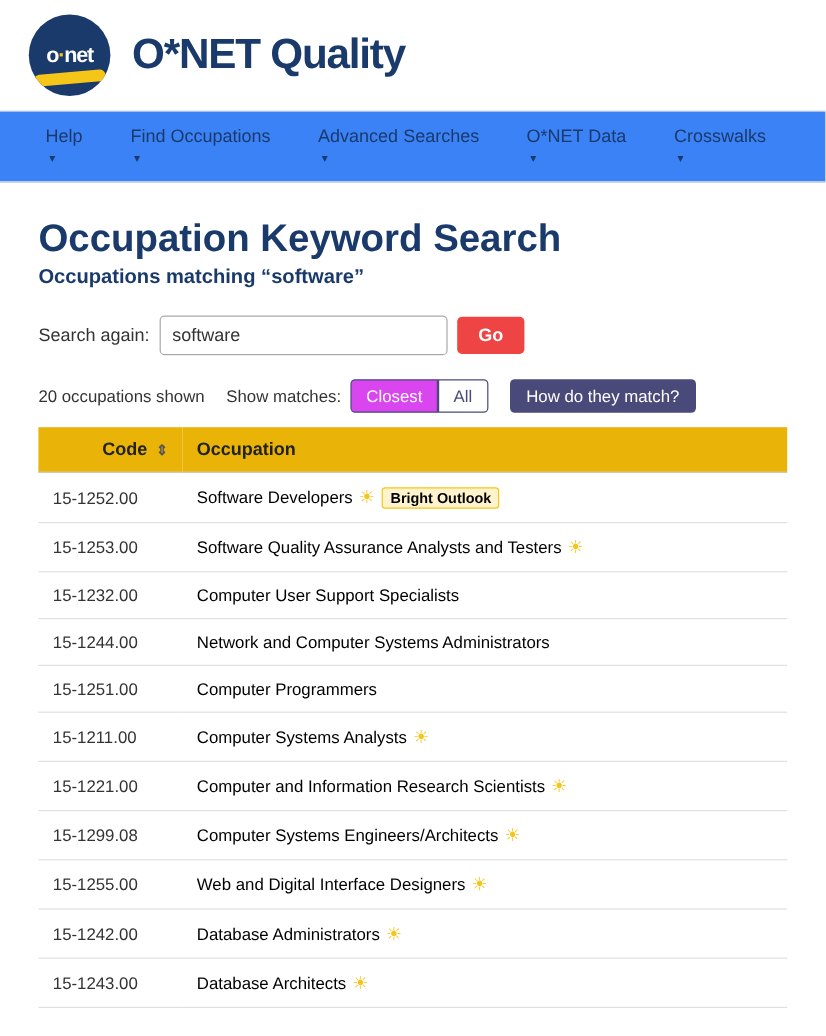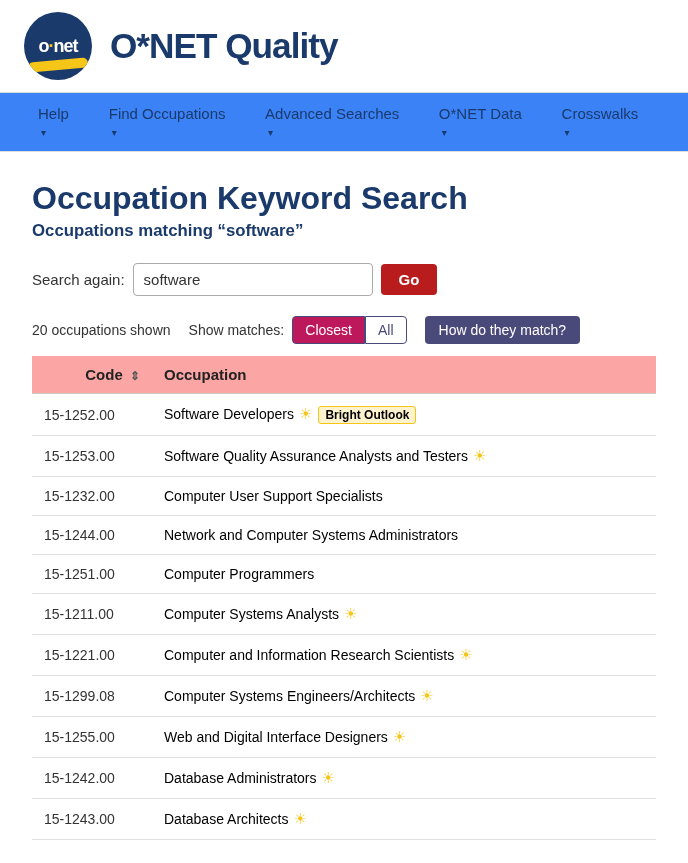--- a/index.html
+++ b/index.html
@@ -35,43 +35,43 @@
     .page-subtitle { font-size: 1.05rem; font-weight: 700; color: #1a3a6b; margin-bottom: 22px; }
 
     
     .search-row { display: flex; align-items: center; gap: 8px; margin-bottom: 20px; }
     .search-label { font-size: 15px; color: #333; white-space: nowrap; }
     .search-input {
       border: 1px solid #aaa; border-radius: 4px; padding: 7px 10px;
       font-size: 15px; width: 240px; color: #333;
     }
     .go-btn {
-      background: #b91c1c; color: #fff; border: none; border-radius: 4px;
+      background: #ef4444; color: #fff; border: none; border-radius: 4px;
       padding: 7px 18px; font-size: 15px; cursor: pointer; font-weight: 600;
     }
 
     
     .controls-row { display: flex; align-items: center; gap: 18px; margin-bottom: 12px; flex-wrap: wrap; }
     .occupations-count { font-size: 14px; color: #333; }
     .show-matches { display: flex; align-items: center; gap: 8px; font-size: 14px; }
     .match-btn-group { display: flex; }
     .match-btn {
-      border: 1px solid #4a4a7a; background: #be185d; color: #fff;
+      border: 1px solid #4a4a7a; background: #d946ef; color: #fff;
       padding: 5px 12px; font-size: 14px; cursor: pointer;
     }
     .match-btn.left { border-radius: 4px 0 0 4px; }
     .match-btn.right { border-radius: 0 4px 4px 0; background: #fff; color: #4a4a7a; }
     .how-btn {
       background: #4a4a7a; color: #fff; border: none; border-radius: 4px;
       padding: 6px 14px; font-size: 14px; cursor: pointer; font-weight: 500;
     }
 
     
     .results-table { width: 100%; border-collapse: collapse; }
-    .results-table thead tr { background: #fca5a5; }
+    .results-table thead tr { background: #eab308; }
     .results-table th {
       padding: 10px 12px; text-align: left; font-size: 15px; font-weight: 700; color: #222;
       border-bottom: 1px solid #ccc;
     }
     .results-table th.code-col { text-align: right; width: 120px; }
     .sort-icon { font-size: 12px; margin-left: 3px; color: #555; }
     .results-table td {
       padding: 11px 12px; font-size: 14px; border-bottom: 1px solid #e0e0e0; vertical-align: middle;
     }
     .results-table td.code-cell { text-align: left; color: #333; font-size: 14px; }

